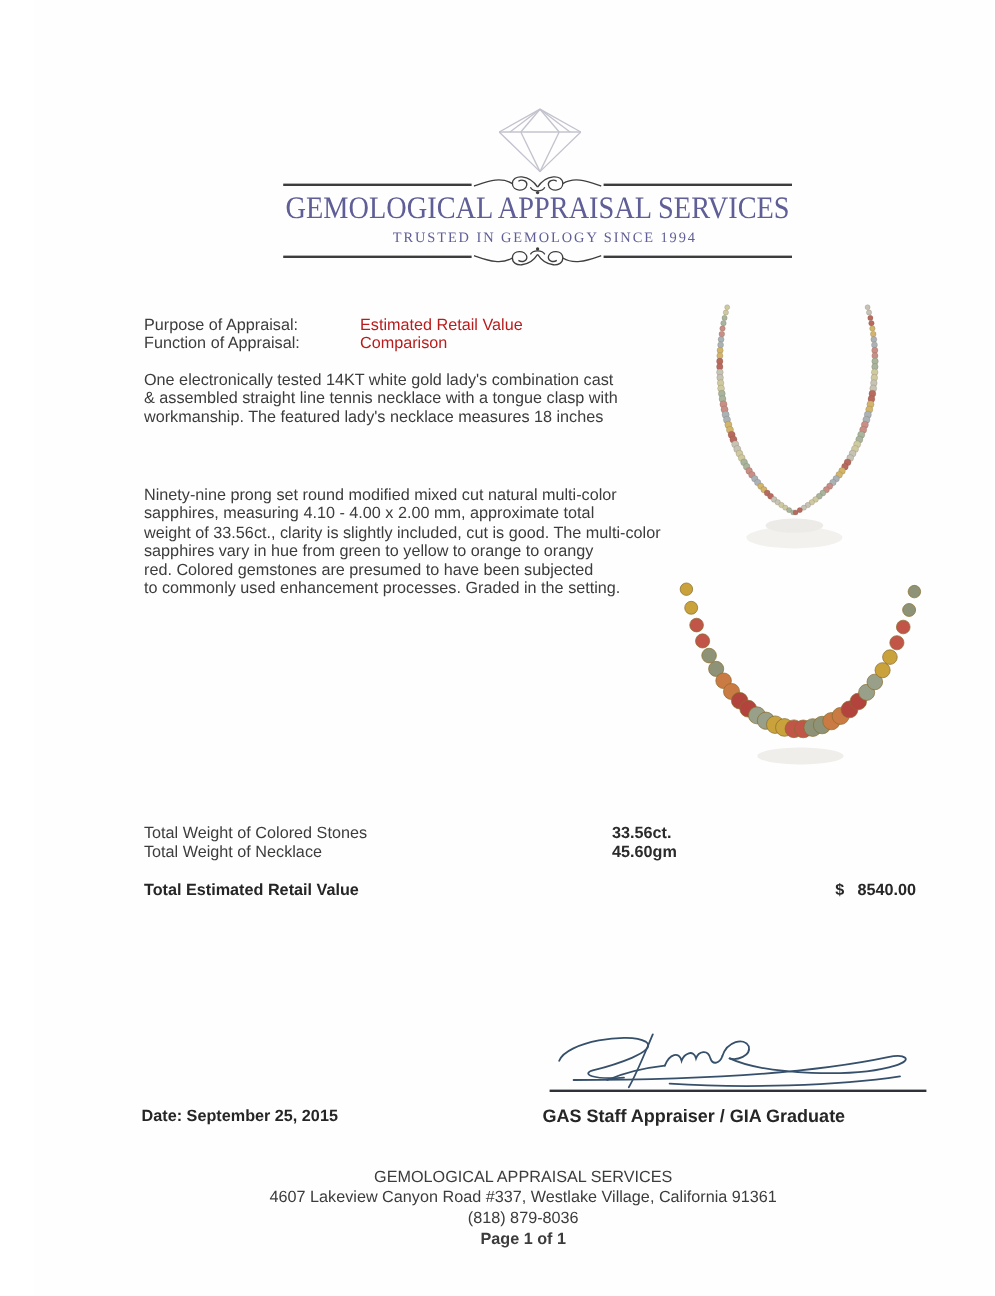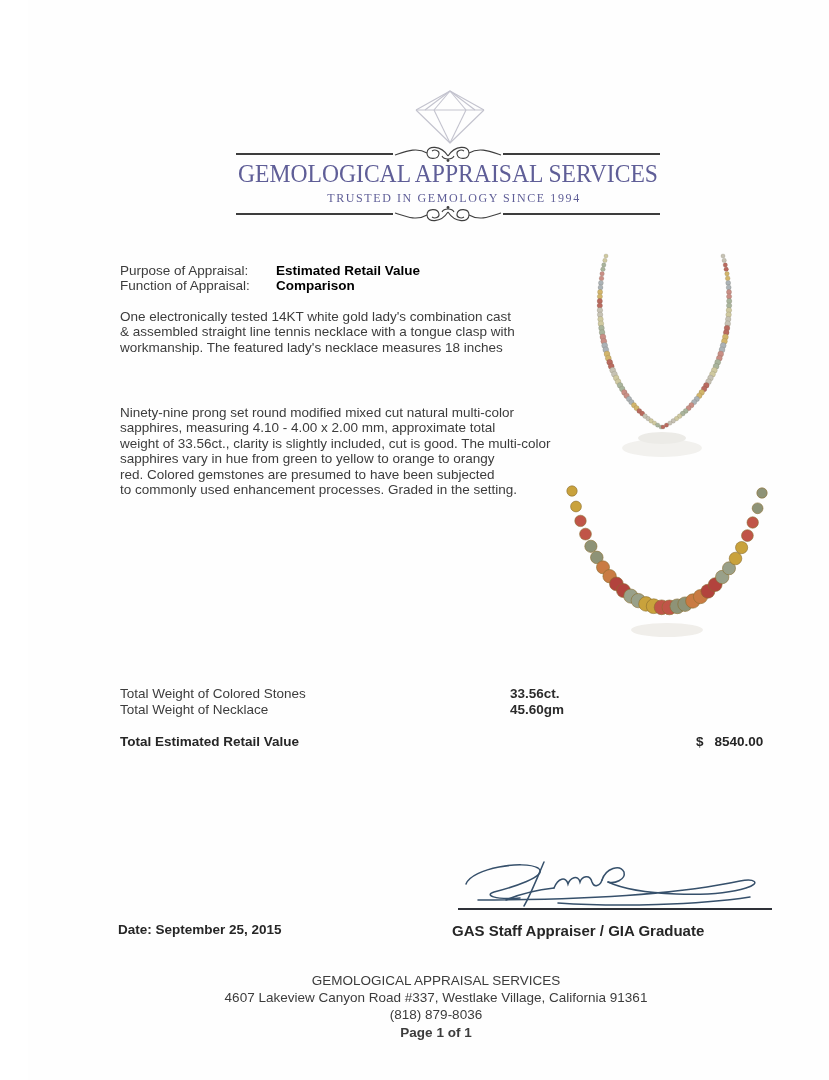--- a/index.html
+++ b/index.html
@@ -12,23 +12,23 @@
     color:#3a3a3a;
     margin-left:28px;
   }
   .abs{position:absolute;}
   .center-x{transform:translateX(-50%);white-space:nowrap;}
   .rule-row{display:flex;align-items:center;}
   .rule-line{flex:1;height:2px;background:#3d3d3d;}
   .tagline{font-family:"Liberation Serif", serif;font-size:12px;letter-spacing:1.6px;}
   .body-text{font-size:13.5px;line-height:15.4px;color:#3c3c3c;}
   .line{white-space:pre;}
-  .meta-row{display:flex;}
+  .meta-row{display:flex;gap:24px;}
   .meta-label{width:156px;}
-  .meta-value{font-weight:700;color:#000000;}
+  .meta-value{font-weight:400;color:#b91c1c;}
   .totals-row{display:flex;line-height:15.5px;}
   .totals-label{width:390px;}
   .totals-value{font-weight:700;color:#2b2b2b;}
   .bold{font-weight:700;color:#262626;}
   .money{display:flex;gap:11px;font-weight:700;color:#262626;font-size:13.5px;}
   .footer-line{font-size:13.5px;color:#3c3c3c;line-height:17px;}
   .sig-base{background:#2e3138;height:2px;}
   svg{display:block;}
 </style>
 </head>

